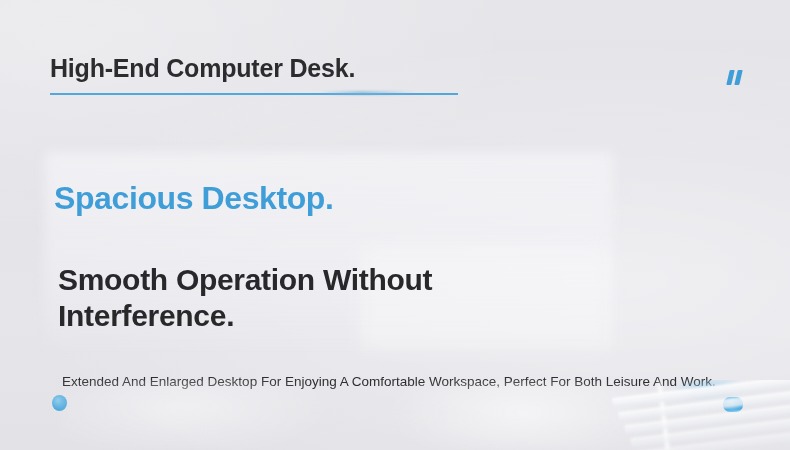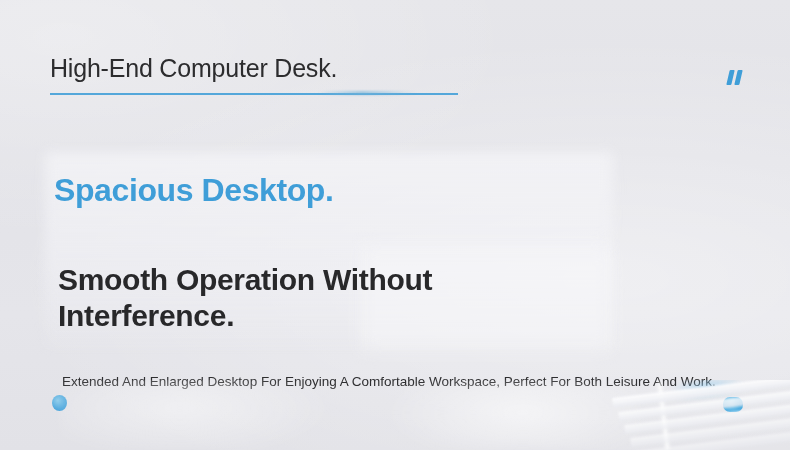--- a/index.html
+++ b/index.html
@@ -117,21 +117,21 @@
     filter: blur(3px);
     transform: rotate(-6deg);
   }
 
   
   .eyebrow-title {
     position: absolute;
     left: 50px;
     top: 54px;
     font-size: 25px;
-    font-weight: 400;
+    font-weight: 700;
     letter-spacing: -0.2px;
     color: #2c2c2e;
     white-space: nowrap;
   }
   .title-rule {
     position: absolute;
     left: 50px;
     top: 93px;
     width: 408px;
     height: 2px;
@@ -165,21 +165,21 @@
     border-radius: 1px;
     transform: skewX(-13deg);
   }
   .quote-mark i.q1 { left: 2px; }
   .quote-mark i.q2 { left: 10px; }
 
   
   .kicker {
     position: absolute;
     left: 54px;
-    top: 172px;
+    top: 180px;
     font-size: 32px;
     font-weight: 700;
     letter-spacing: -0.4px;
     color: #3f9ed8;
     white-space: nowrap;
   }
   .headline {
     position: absolute;
     left: 58px;
     top: 262px;

